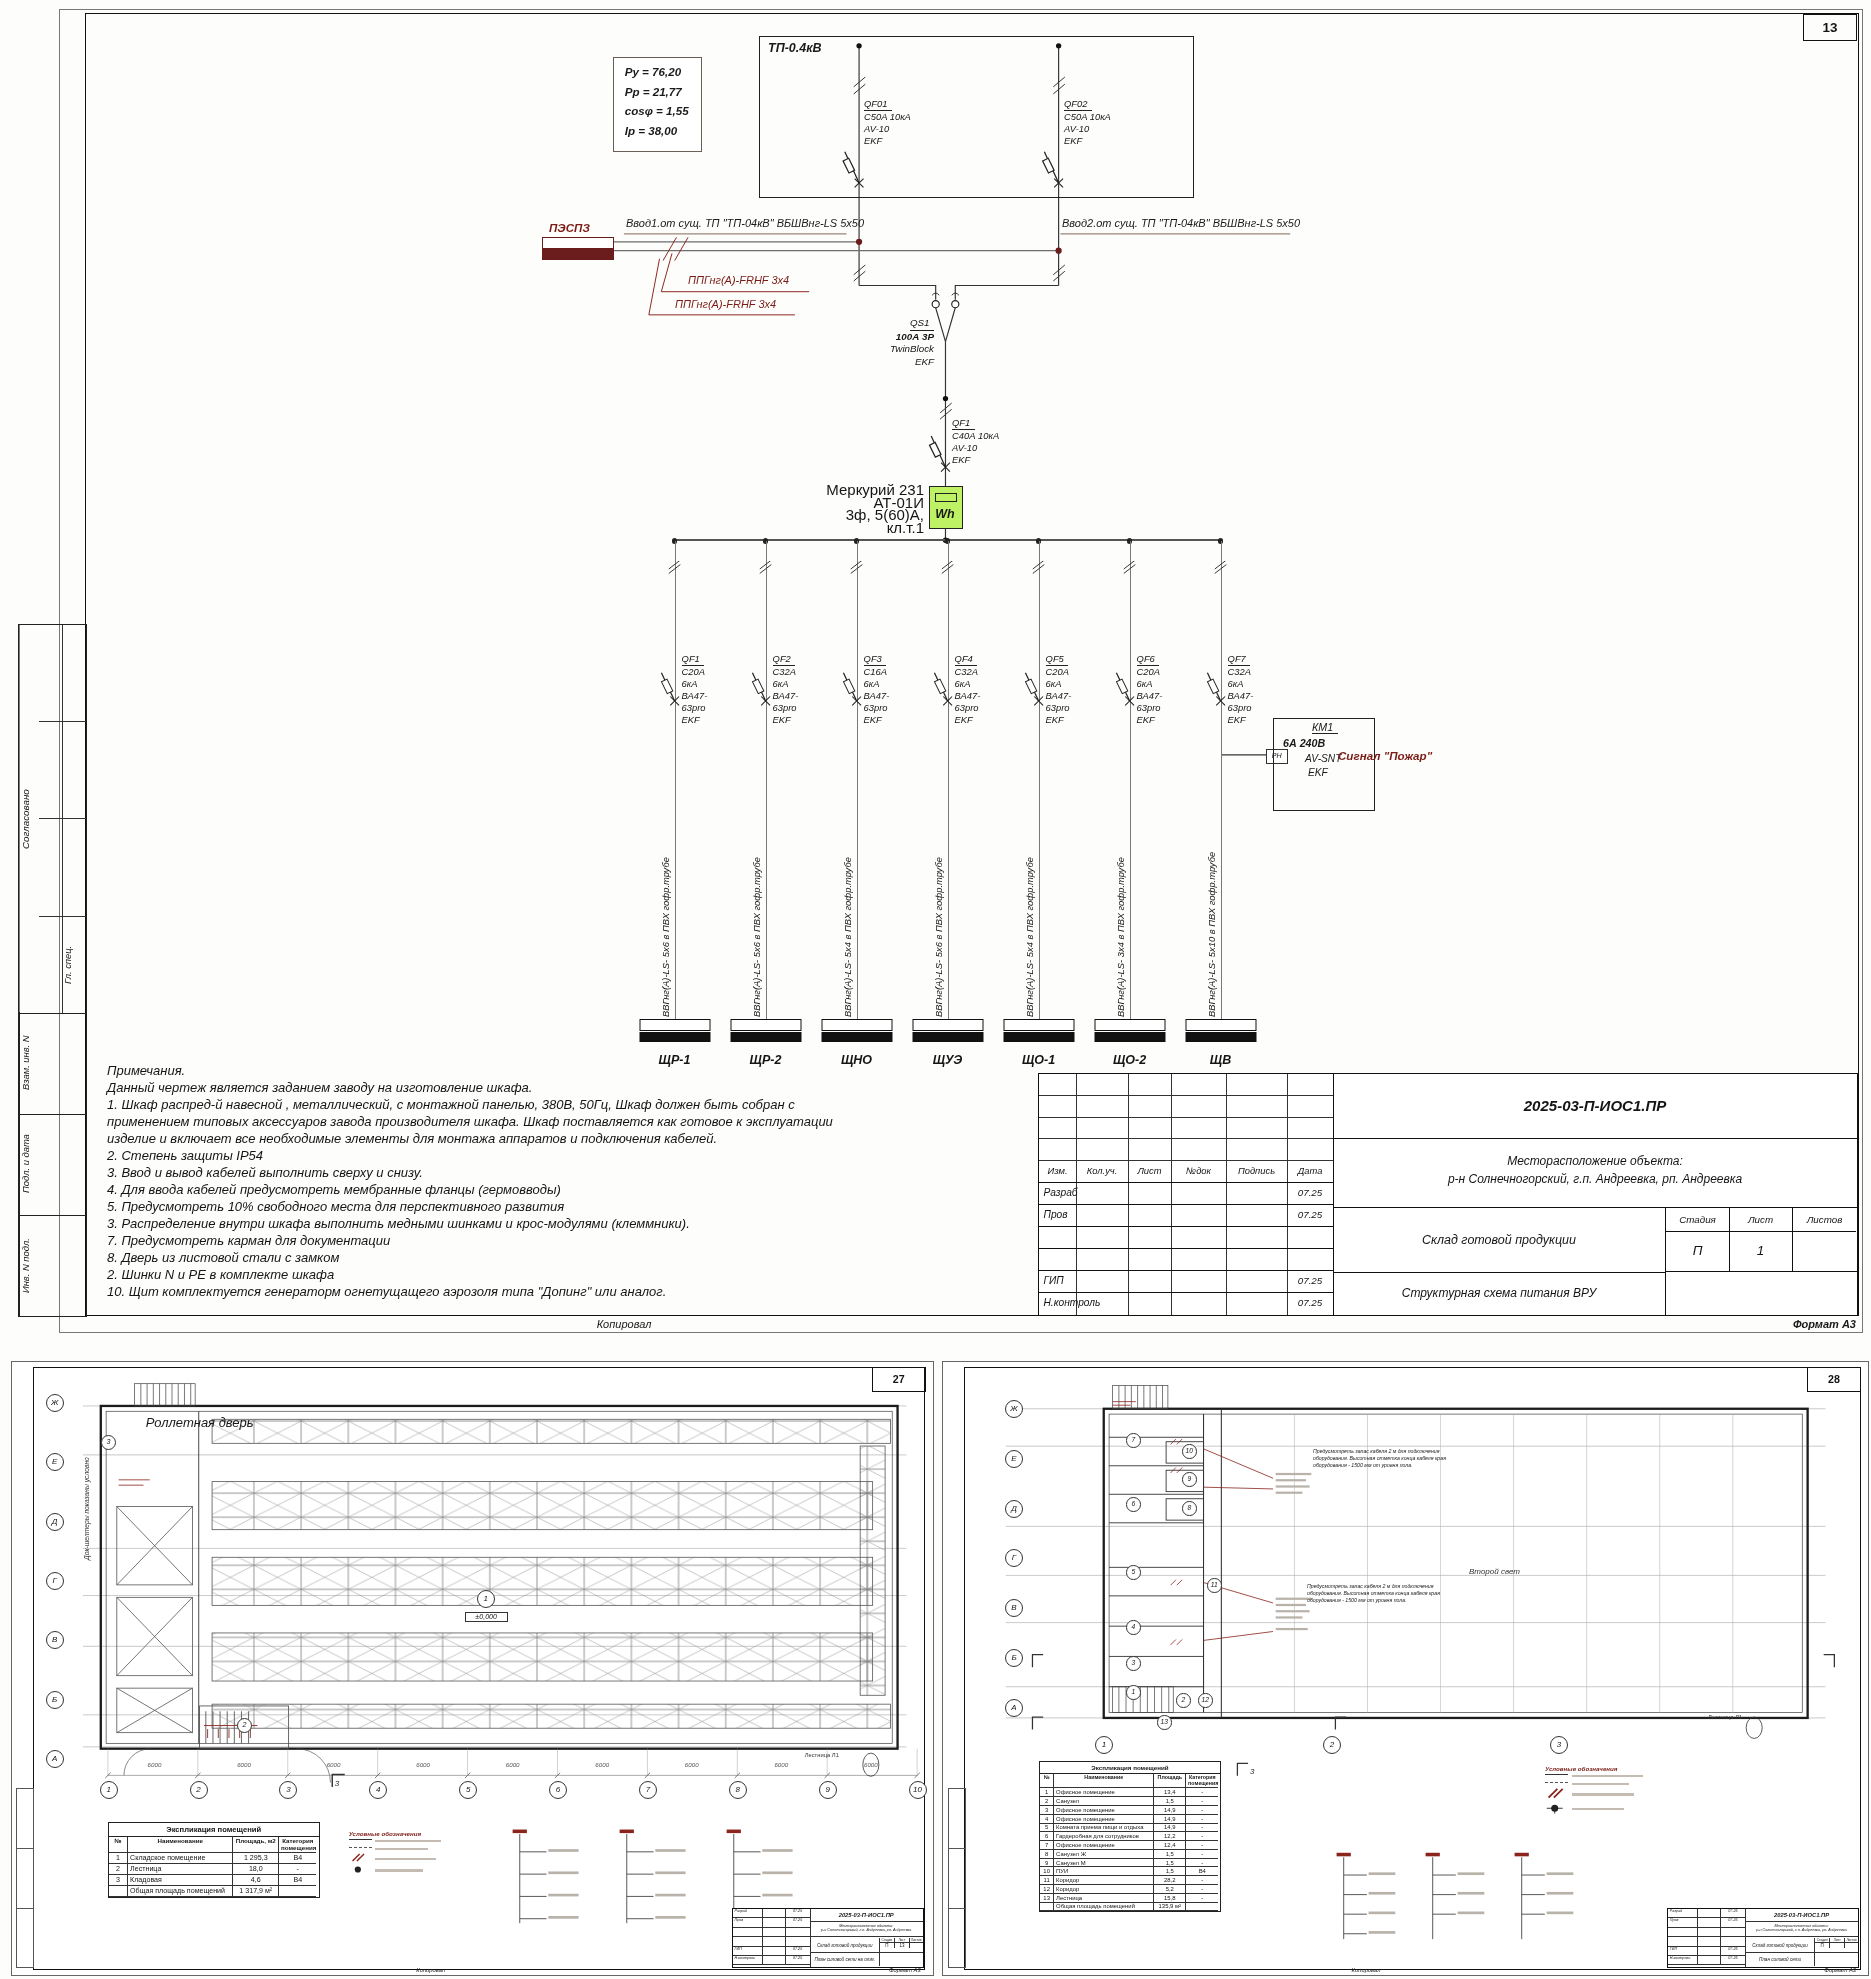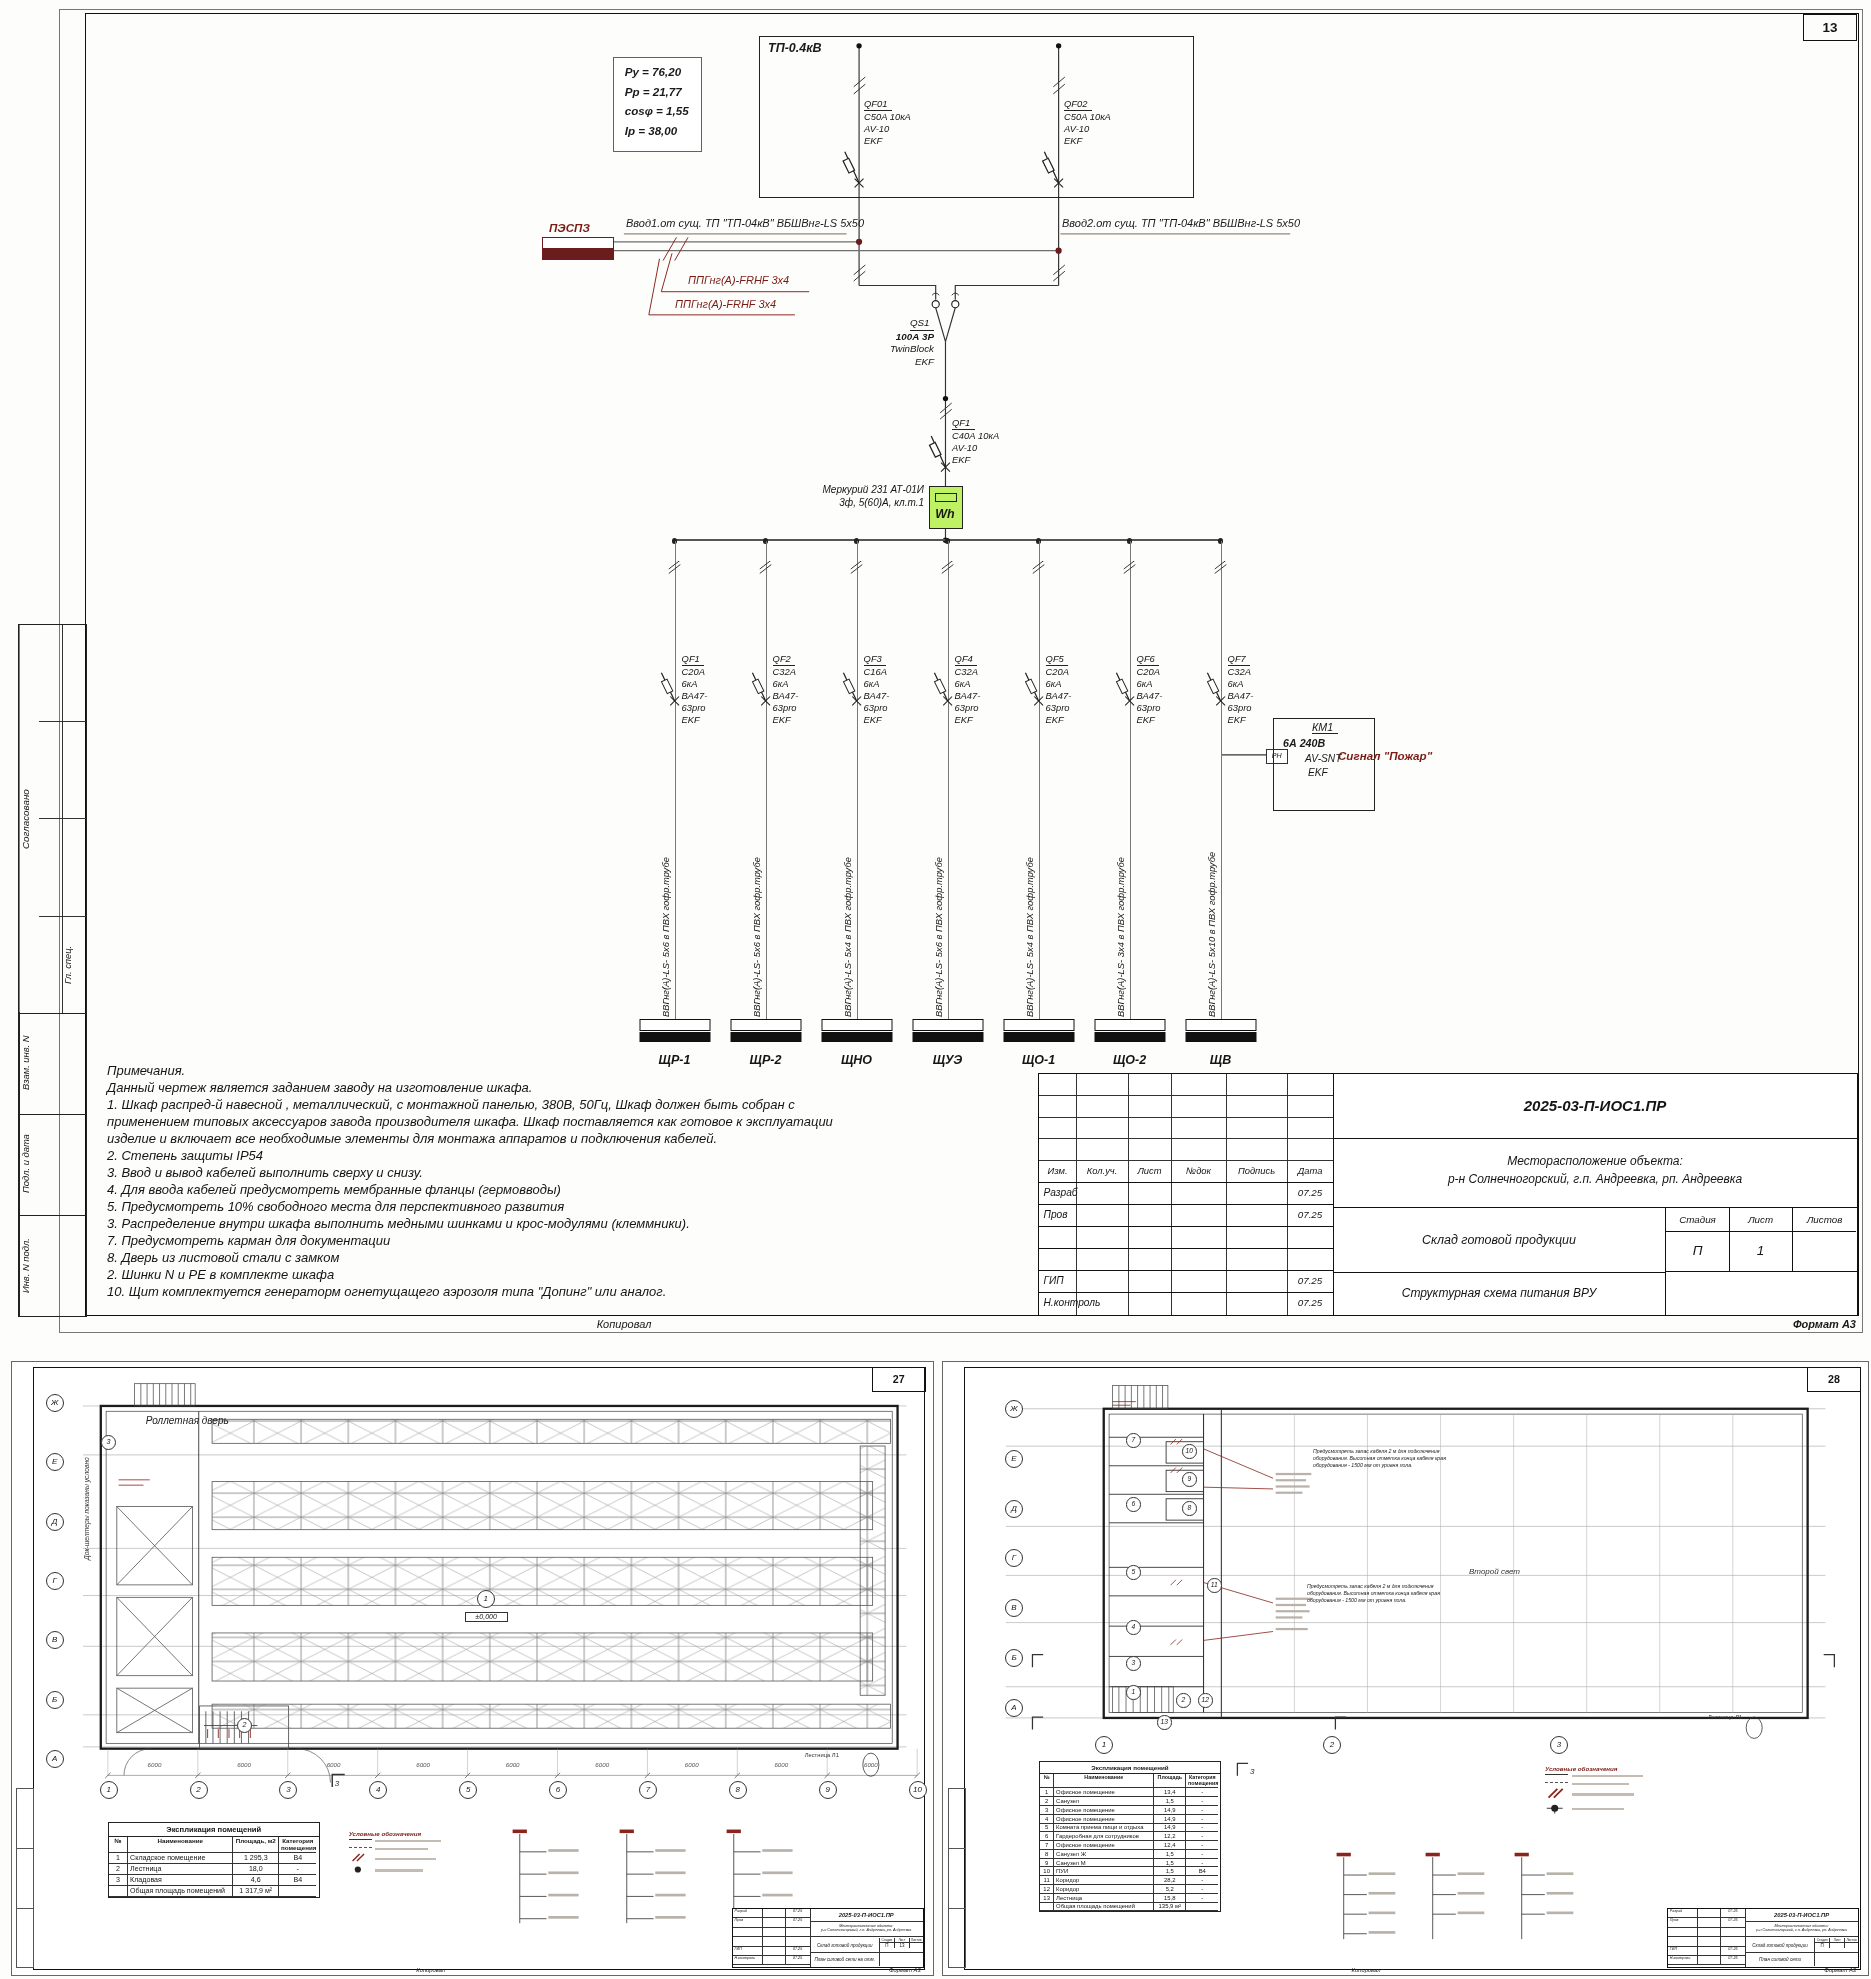--- a/index.html
+++ b/index.html
@@ -171,21 +171,21 @@
   <div>EKF</div>
 </div>
 
 <div class="abs" style="left:952px;top:417px;font-size:9.4px;line-height:12px;font-style:italic">
   <div class="b-id">QF1</div>
   <div>С40А 10кА</div>
   <div>AV-10</div>
   <div>EKF</div>
 </div>
 
-<div class="abs tr" style="left:806px;top:484px;width:118px;font-size:10px;line-height:12.5px;font-style:italic">
+<div class="abs tr" style="left:806px;top:484px;width:118px;font-size:15px;line-height:12.5px;">
   <div>Меркурий 231 АТ-01И</div>
   <div>3ф, 5(60)А, кл.т.1</div>
 </div>
 <div class="abs" style="left:929px;top:486px;width:32px;height:41px;border:1.8px solid #222;background:#bef264">
   <div class="abs" style="left:5.3px;top:6.2px;width:19.6px;height:7.1px;border:1.1px solid #222"></div>
   <div class="t tc" style="left:0;top:19.6px;width:30px;font-size:12.5px;font-weight:bold">Wh</div>
 </div>
 
 <div class="ln" style="left:675px;top:539px;width:547px;height:1.8px;background:#555"></div>
 
@@ -546,21 +546,21 @@
     <g stroke="#555" stroke-width="0.9">
       <path d="M45,455 l6,-6 M146,455 l6,-6 M247,455 l6,-6 M348,455 l6,-6 M449,455 l6,-6 M550,455 l6,-6 M651,455 l6,-6 M752,455 l6,-6 M853,455 l6,-6 M954,455 l6,-6"></path>
     </g>
     <g stroke="#999" stroke-width="0.5">
       <path d="M48,422 V452 M149,422 V452 M250,422 V452 M351,422 V452 M452,422 V452 M553,422 V452 M654,422 V452 M755,422 V452 M856,422 V452 M957,422 V452"></path>
     </g>
     <ellipse cx="905" cy="440" rx="9" ry="13" fill="none" stroke="#333" stroke-width="0.9"></ellipse>
     <path d="M300,465 v-14 h14" stroke="#333" stroke-width="1.6" fill="none"></path>
   </svg>
 
-  <div class="t" style="left:134px;top:53px;font-size:10px">Роллетная дверь</div>
+  <div class="t" style="left:134px;top:53px;font-size:13px">Роллетная дверь</div>
   <div class="abs vtext" style="left:71px;top:53px;height:187px;font-size:6.7px;color:#333">Док-шелтеры показаны условно</div>
   <div class="bubble" style="left:89px;top:73px;width:13.4px;height:13.4px;font-size:7.1px;line-height:13.4px">3</div>
   <div class="bubble" style="left:465px;top:228px">1</div>
   <div class="abs tc" style="left:453px;top:250px;width:41px;border:0.9px solid #333;font-size:7.1px;font-style:italic;background:#fff">±0,000</div>
   <div class="bubble" style="left:225px;top:356px;width:13.4px;height:13.4px;font-size:7.1px;line-height:13.4px">2</div>
   <div class="t" style="left:793px;top:390px;font-size:5.8px;font-style:normal;color:#333">Лестница Л1</div>
   <div class="t" style="left:323px;top:417px;font-size:8px">3</div>
 
   <div class="abs" style="left:34px;top:32px;width:16px;height:374px;display:flex;flex-direction:column;justify-content:space-between">
 

